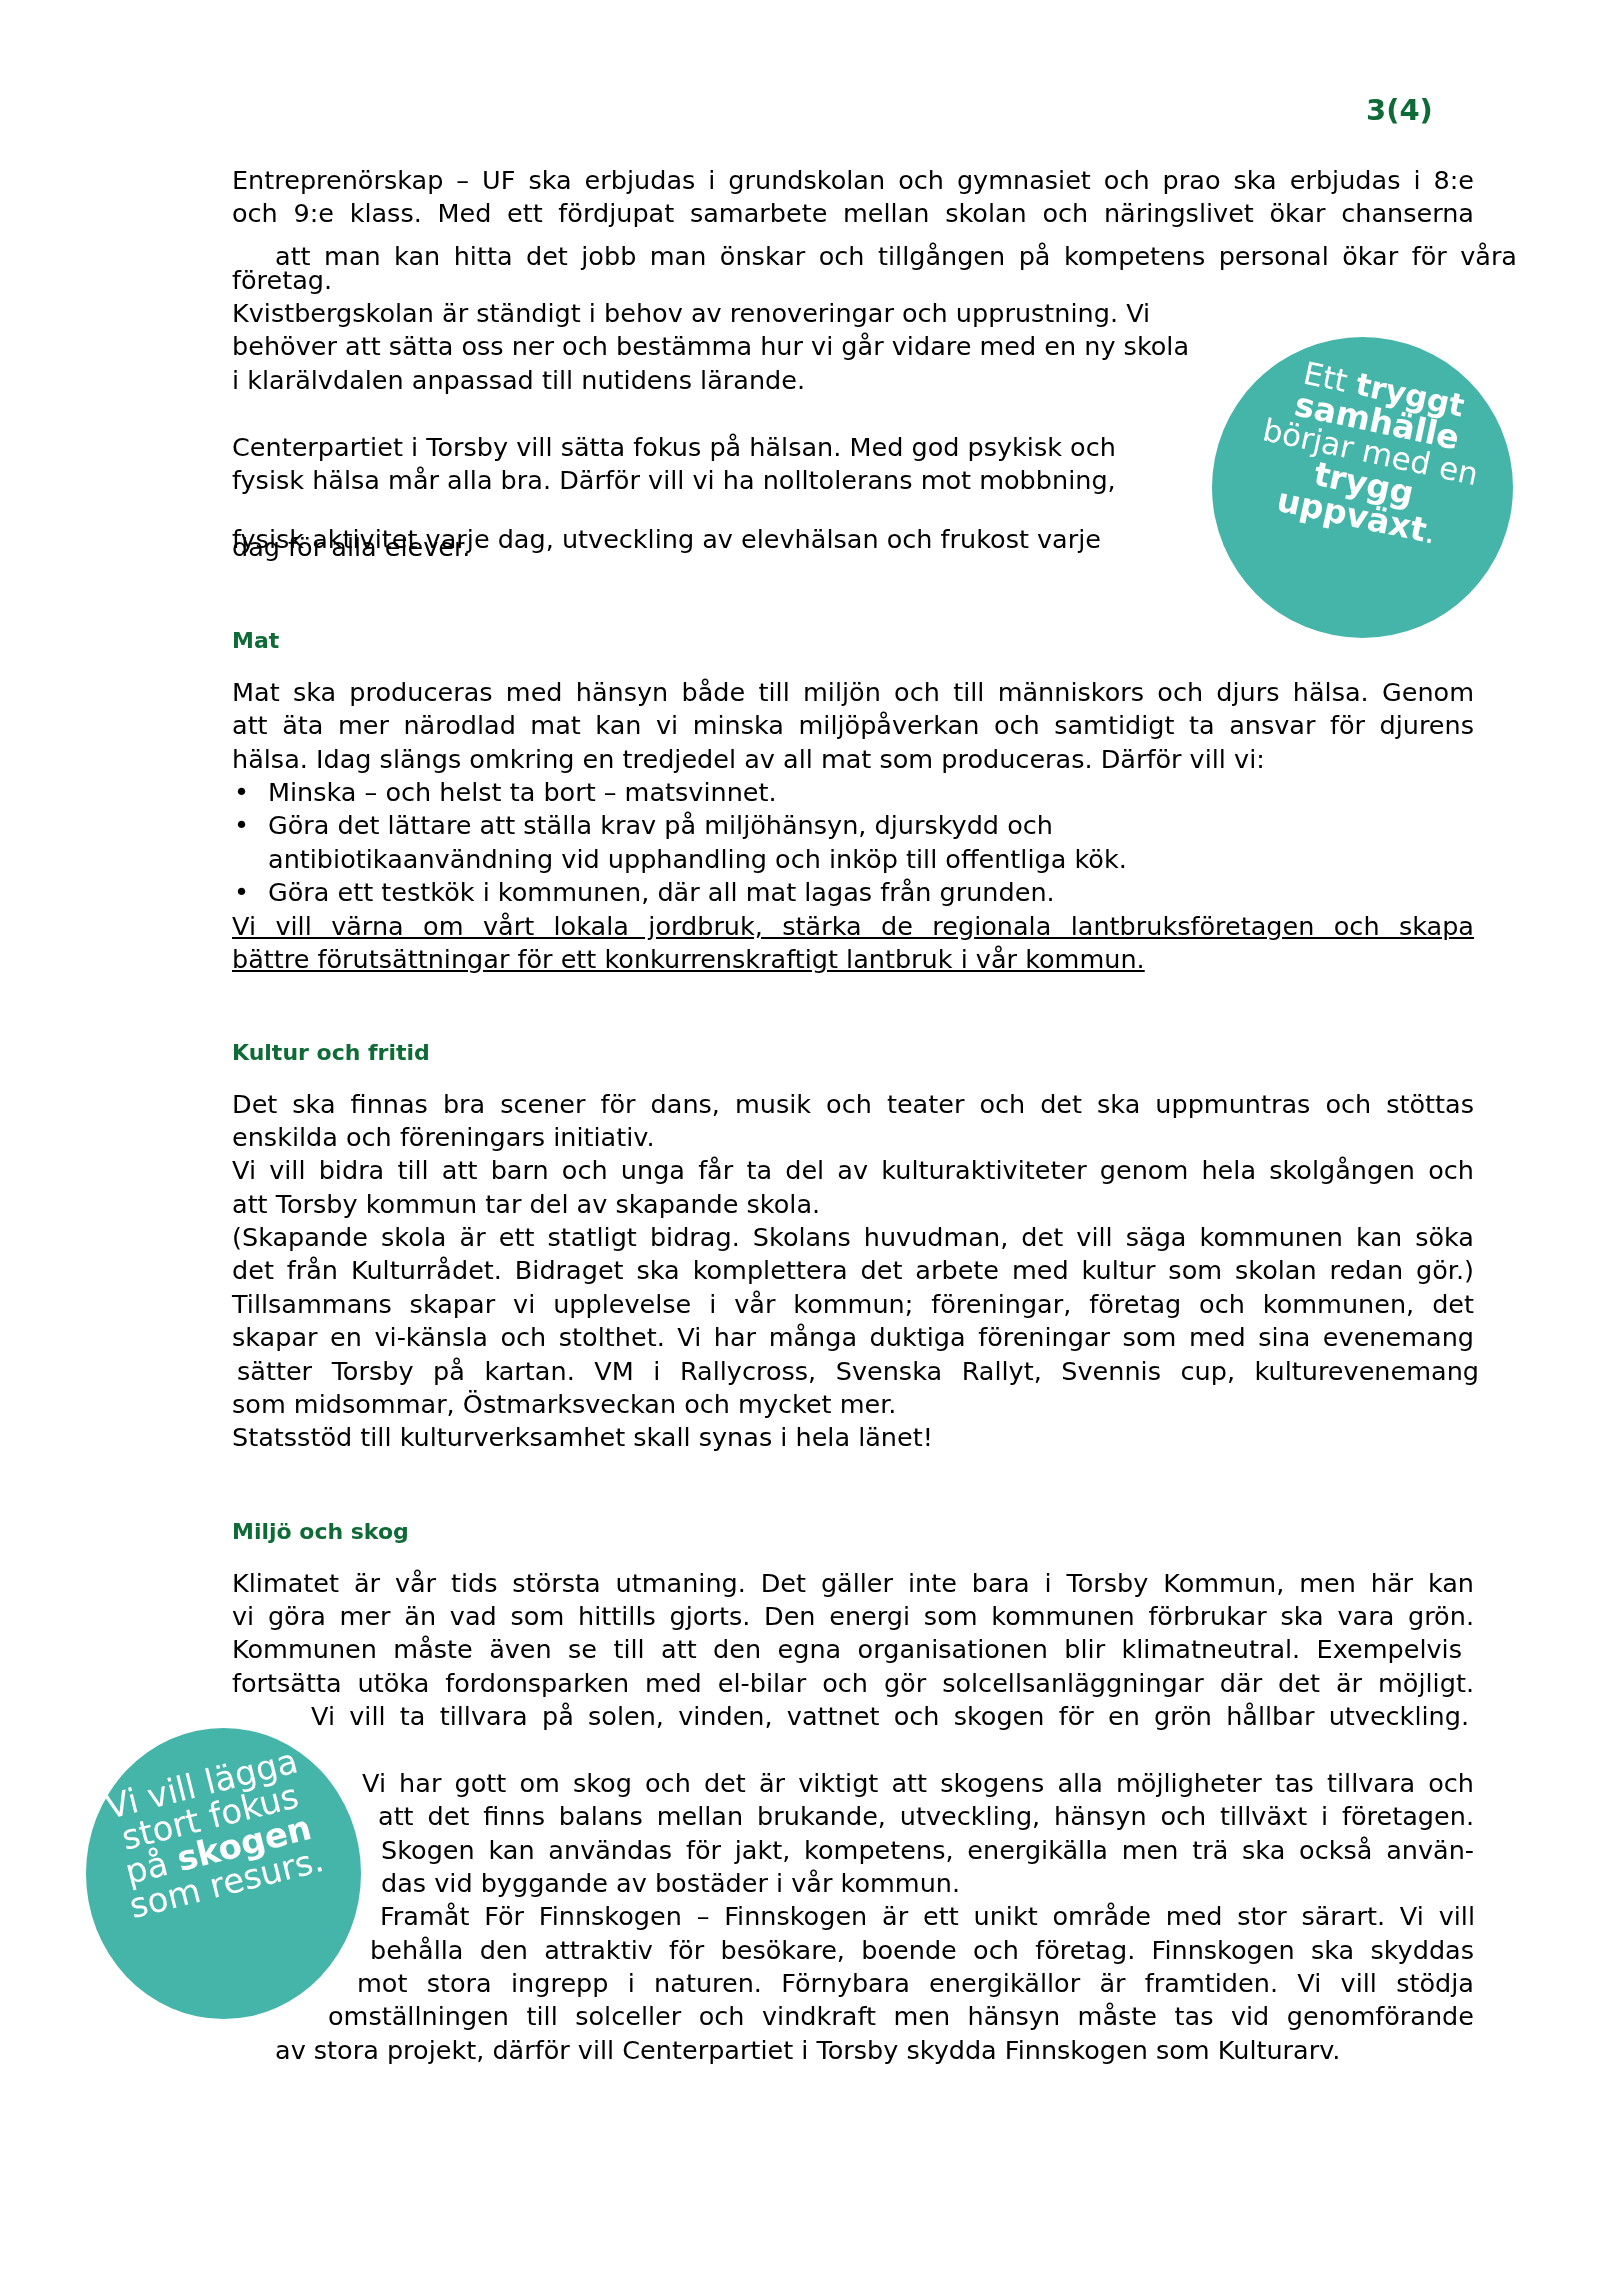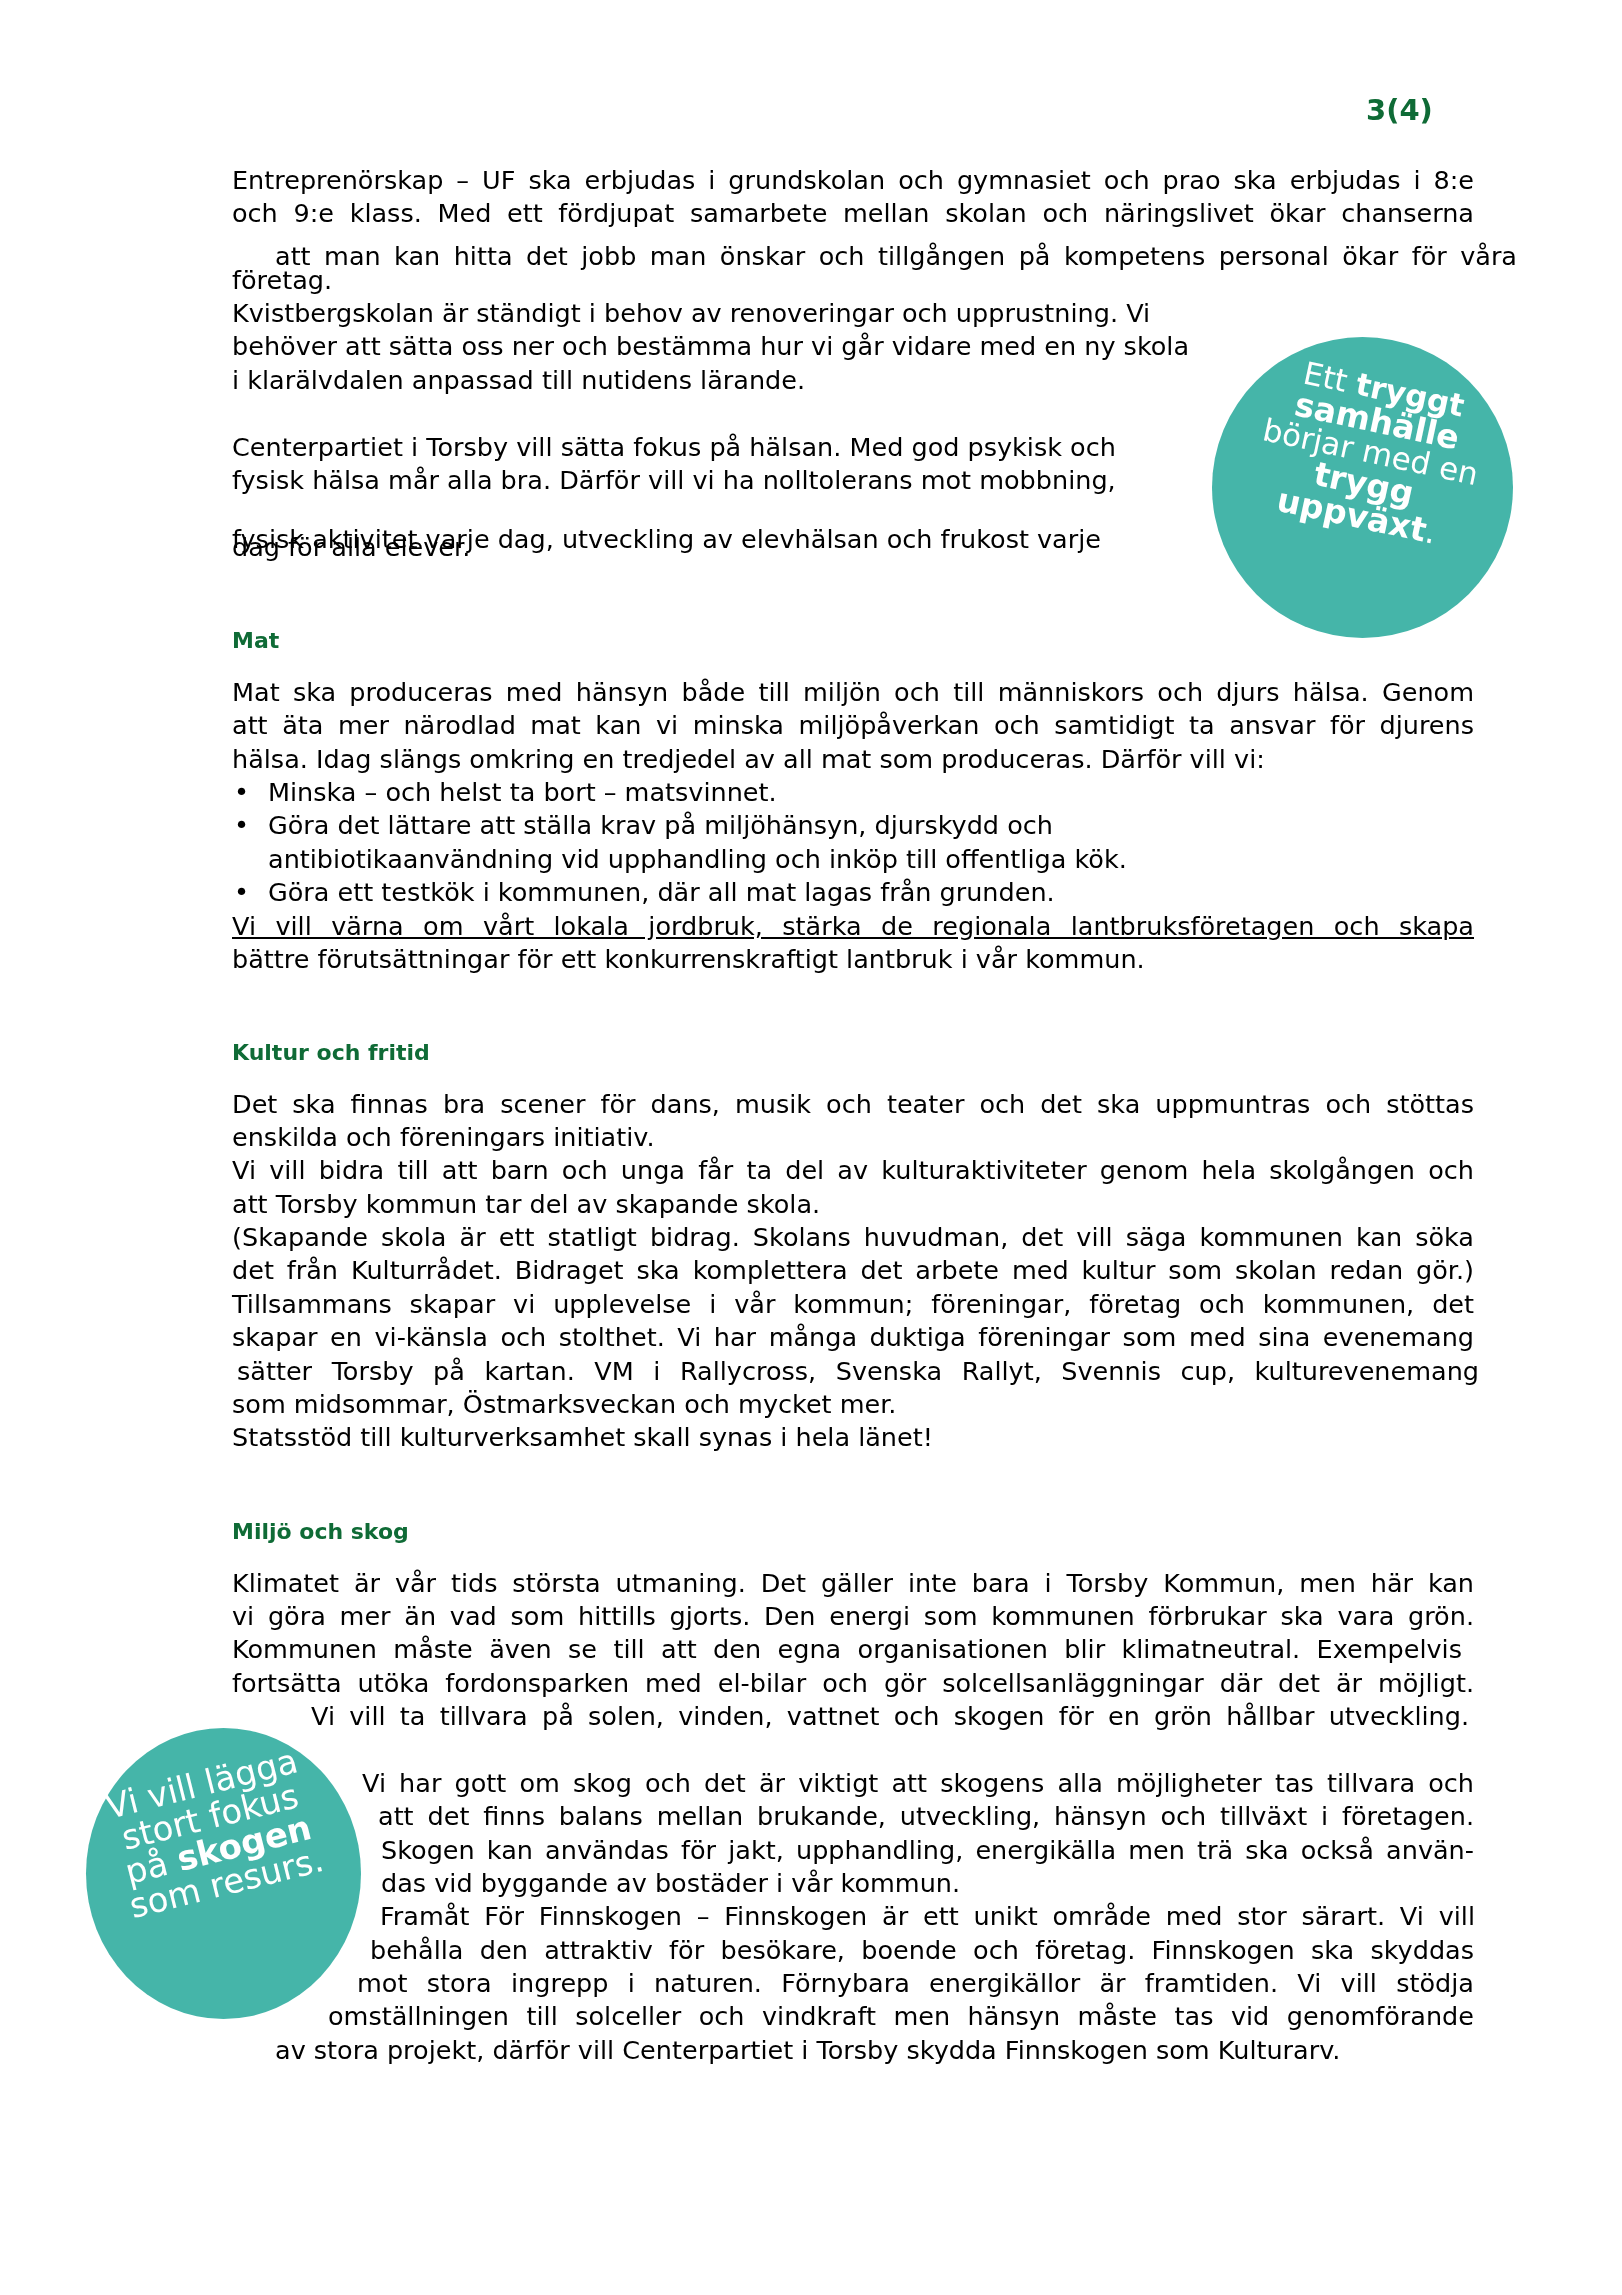--- a/index.html
+++ b/index.html
@@ -55,21 +55,21 @@
     <div class="bul" style="left:234px; top:776px;">•</div>
     <div class="ln" style="left:268px; top:776px;">Minska – och helst ta bort – matsvinnet.</div>
     <div class="bul" style="left:234px; top:809px;">•</div>
     <div class="ln" style="left:268px; top:809px;">Göra det lättare att ställa krav på miljöhänsyn, djurskydd och</div>
     <div class="ln" style="left:268px; top:843px;">antibiotikaanvändning vid upphandling och inköp till offentliga kök.</div>
     <div class="bul" style="left:234px; top:876px;">•</div>
     <div class="ln" style="left:268px; top:876px;">Göra ett testkök i kommunen, där all mat lagas från grunden.</div>
   </div>
 
   <div class="ln j" style="left:232px; top:910px; width:1242px;text-decoration:underline;">Vi vill värna om vårt lokala jordbruk, stärka de regionala lantbruksföretagen och skapa</div>
-  <div class="ln" style="left:232px; top:943px;">bättre förutsättningar för ett konkurrenskraftigt lantbruk i vår kommun.</div>
+  <div class="ln" style="left:232px; top:943px;text-decoration:underline;">bättre förutsättningar för ett konkurrenskraftigt lantbruk i vår kommun.</div>
 </div>
 
 <div>
   <div class="hd" style="left:232px; top:1040px;">Kultur och fritid</div>
   <div class="ln j" style="left:232px; top:1088px; width:1242px;">Det ska finnas bra scener för dans, musik och teater och det ska uppmuntras och stöttas</div>
   <div class="ln" style="left:232px; top:1121px;">enskilda och föreningars initiativ.</div>
   <div class="ln j" style="left:232px; top:1154px; width:1242px;">Vi vill bidra till att barn och unga får ta del av kulturaktiviteter genom hela skolgången och</div>
   <div class="ln" style="left:232px; top:1188px;">att Torsby kommun tar del av skapande skola.</div>
   <div class="ln j" style="left:232px; top:1221px; width:1242px;">(Skapande skola är ett statligt bidrag. Skolans huvudman, det vill säga kommunen kan söka</div>
   <div class="ln j" style="left:232px; top:1254px; width:1242px;">det från Kulturrådet. Bidraget ska komplettera det arbete med kultur som skolan redan gör.)</div>
@@ -83,21 +83,21 @@
 <div>
   <div class="hd" style="left:232px; top:1519px;">Miljö och skog</div>
   <div class="ln j" style="left:232px; top:1567px; width:1242px;">Klimatet är vår tids största utmaning. Det gäller inte bara i Torsby Kommun, men här kan</div>
   <div class="ln j" style="left:232px; top:1600px; width:1242px;">vi göra mer än vad som hittills gjorts. Den energi som kommunen förbrukar ska vara grön.</div>
   <div class="ln j" style="left:232px; top:1633px; width:1230px;">Kommunen måste även se till att den egna organisationen blir klimatneutral. Exempelvis</div>
   <div class="ln j" style="left:232px; top:1667px; width:1242px;">fortsätta utöka fordonsparken med el-bilar och gör solcellsanläggningar där det är möjligt.</div>
   <div class="ln j" style="left:311px; top:1700px; width:1158px;">Vi vill ta tillvara på solen, vinden, vattnet och skogen för en grön hållbar utveckling.</div>
 
   <div class="ln j" style="left:362px; top:1767px; width:1112px;">Vi har gott om skog och det är viktigt att skogens alla möjligheter tas tillvara och</div>
   <div class="ln j" style="left:378px; top:1800px; width:1096px;">att det finns balans mellan brukande, utveckling, hänsyn och tillväxt i företagen.</div>
-  <div class="ln j" style="left:381px; top:1834px; width:1093px;">Skogen kan användas för jakt, upphandling, energikälla men trä ska också använ-</div>
+  <div class="ln j" style="left:381px; top:1834px; width:1093px;">Skogen kan användas för jakt, kompetens, energikälla men trä ska också använ-</div>
   <div class="ln" style="left:381px; top:1867px;">das vid byggande av bostäder i vår kommun.</div>
   <div class="ln j" style="left:380px; top:1900px; width:1095px;">Framåt För Finnskogen – Finnskogen är ett unikt område med stor särart. Vi vill</div>
   <div class="ln j" style="left:370px; top:1934px; width:1104px;">behålla den attraktiv för besökare, boende och företag. Finnskogen ska skyddas</div>
   <div class="ln j" style="left:357px; top:1967px; width:1117px;">mot stora ingrepp i naturen. Förnybara energikällor är framtiden. Vi vill stödja</div>
   <div class="ln j" style="left:328px; top:2000px; width:1146px;">omställningen till solceller och vindkraft men hänsyn måste tas vid genomförande</div>
   <div class="ln" style="left:275px; top:2034px;">av stora projekt, därför vill Centerpartiet i Torsby skydda Finnskogen som Kulturarv.</div>
 </div>
 
 <div class="circle" style="left:86px; top:1728px; width:275px; height:291px; border-radius:50%;"></div>
 <div class="ctext" style="left:92px; top:1764px; width:262px; transform: rotate(-14deg); transform-origin: 131px 105px; font-size:34px; line-height:1.05;">

